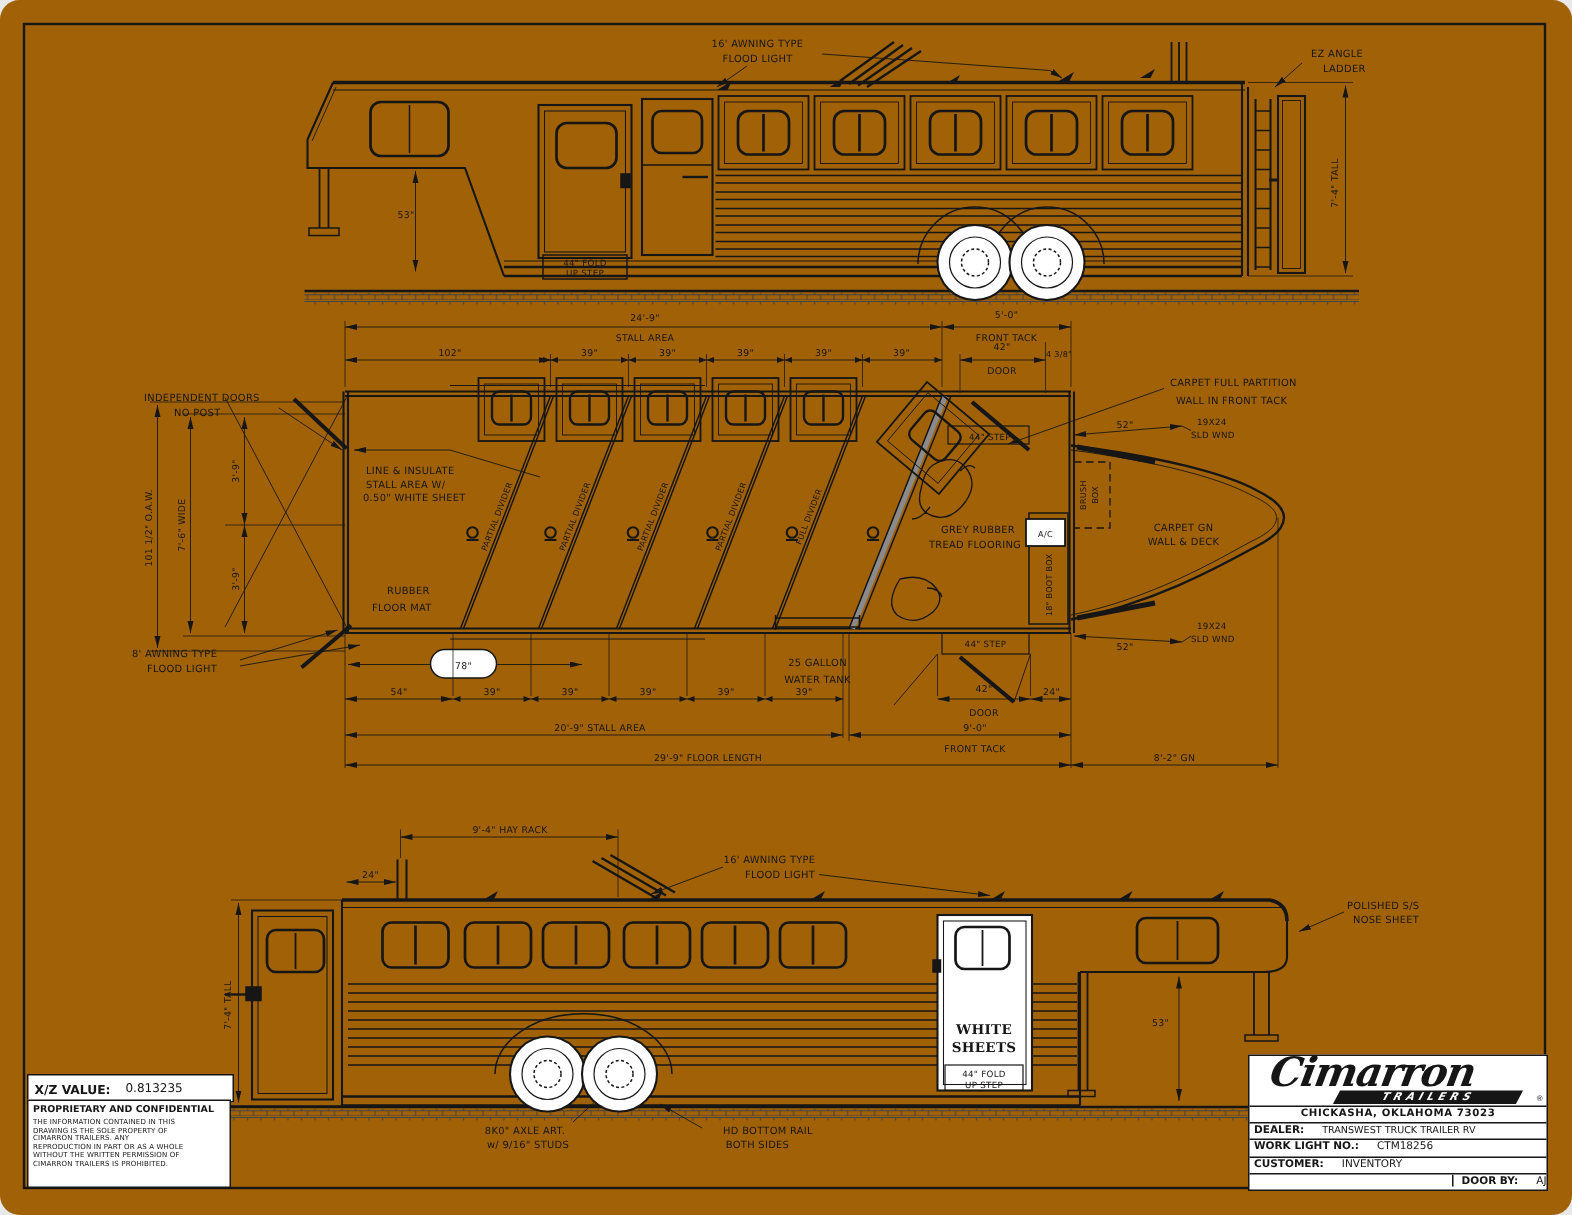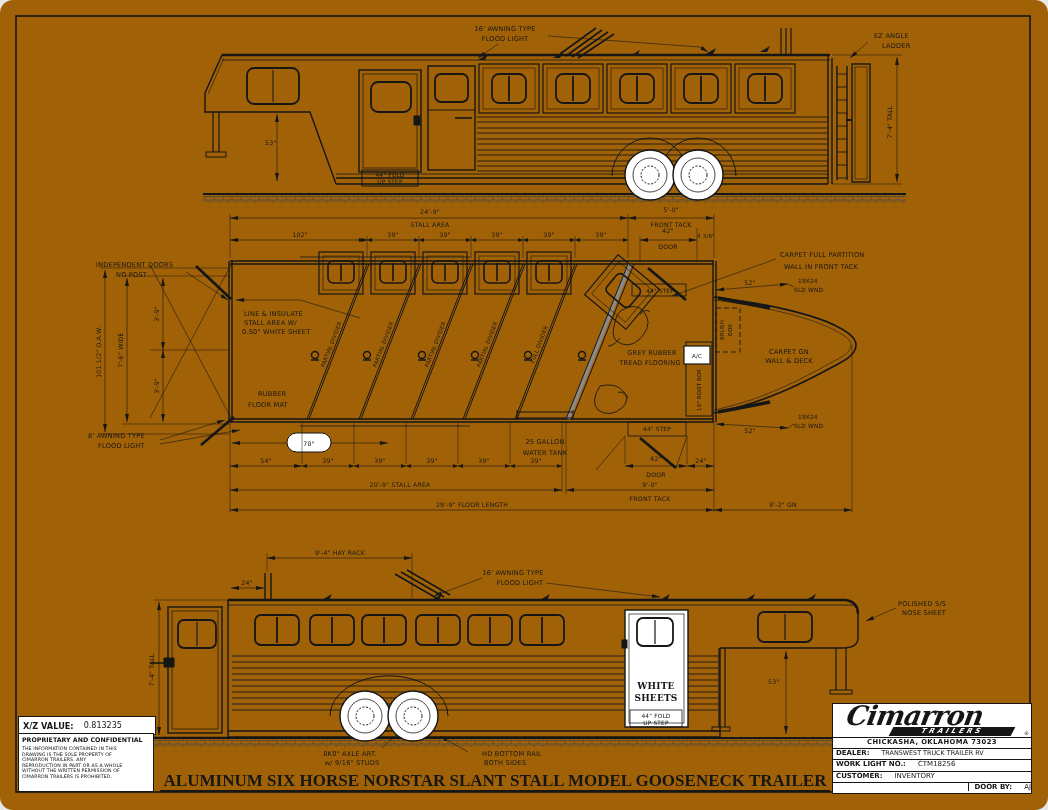--- a/index.html
+++ b/index.html
@@ -482,23 +482,20 @@
     <div class="b">
       <div>THE INFORMATION CONTAINED IN THIS</div>
         <div>DRAWING IS THE SOLE PROPERTY OF</div>
       <div>CIMARRON TRAILERS.  ANY</div>
         <div>REPRODUCTION IN PART OR AS A WHOLE</div>
       <div>WITHOUT THE WRITTEN PERMISSION OF</div>
         <div>CIMARRON TRAILERS IS PROHIBITED.</div>
     </div>
   </div>
 
-  <div id="maintitle">
-    <span>ALUMINUM SIX HORSE NORSTAR SLANT STALL MODEL GOOSENECK TRAILER</span>
-  </div>
 
   <div class="box" id="tblock">
     <div id="logo">
       <div id="logoname">Cimarron</div>
       <div id="logobar">TRAILERS</div>
       <div id="logoreg">®</div>
     </div>
     <div id="addr">CHICKASHA, OKLAHOMA 73023</div>
     <div class="row">
       <span class="lbl">DEALER:</span>

